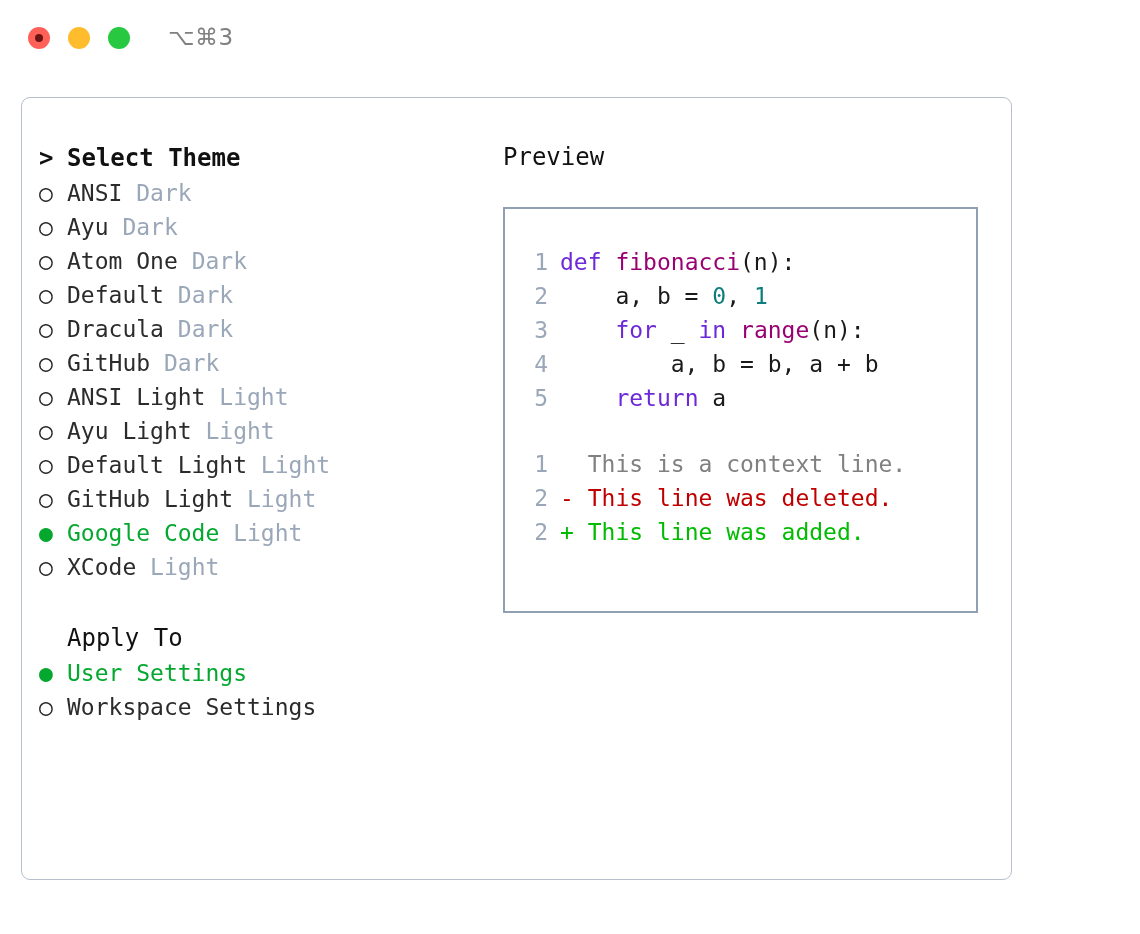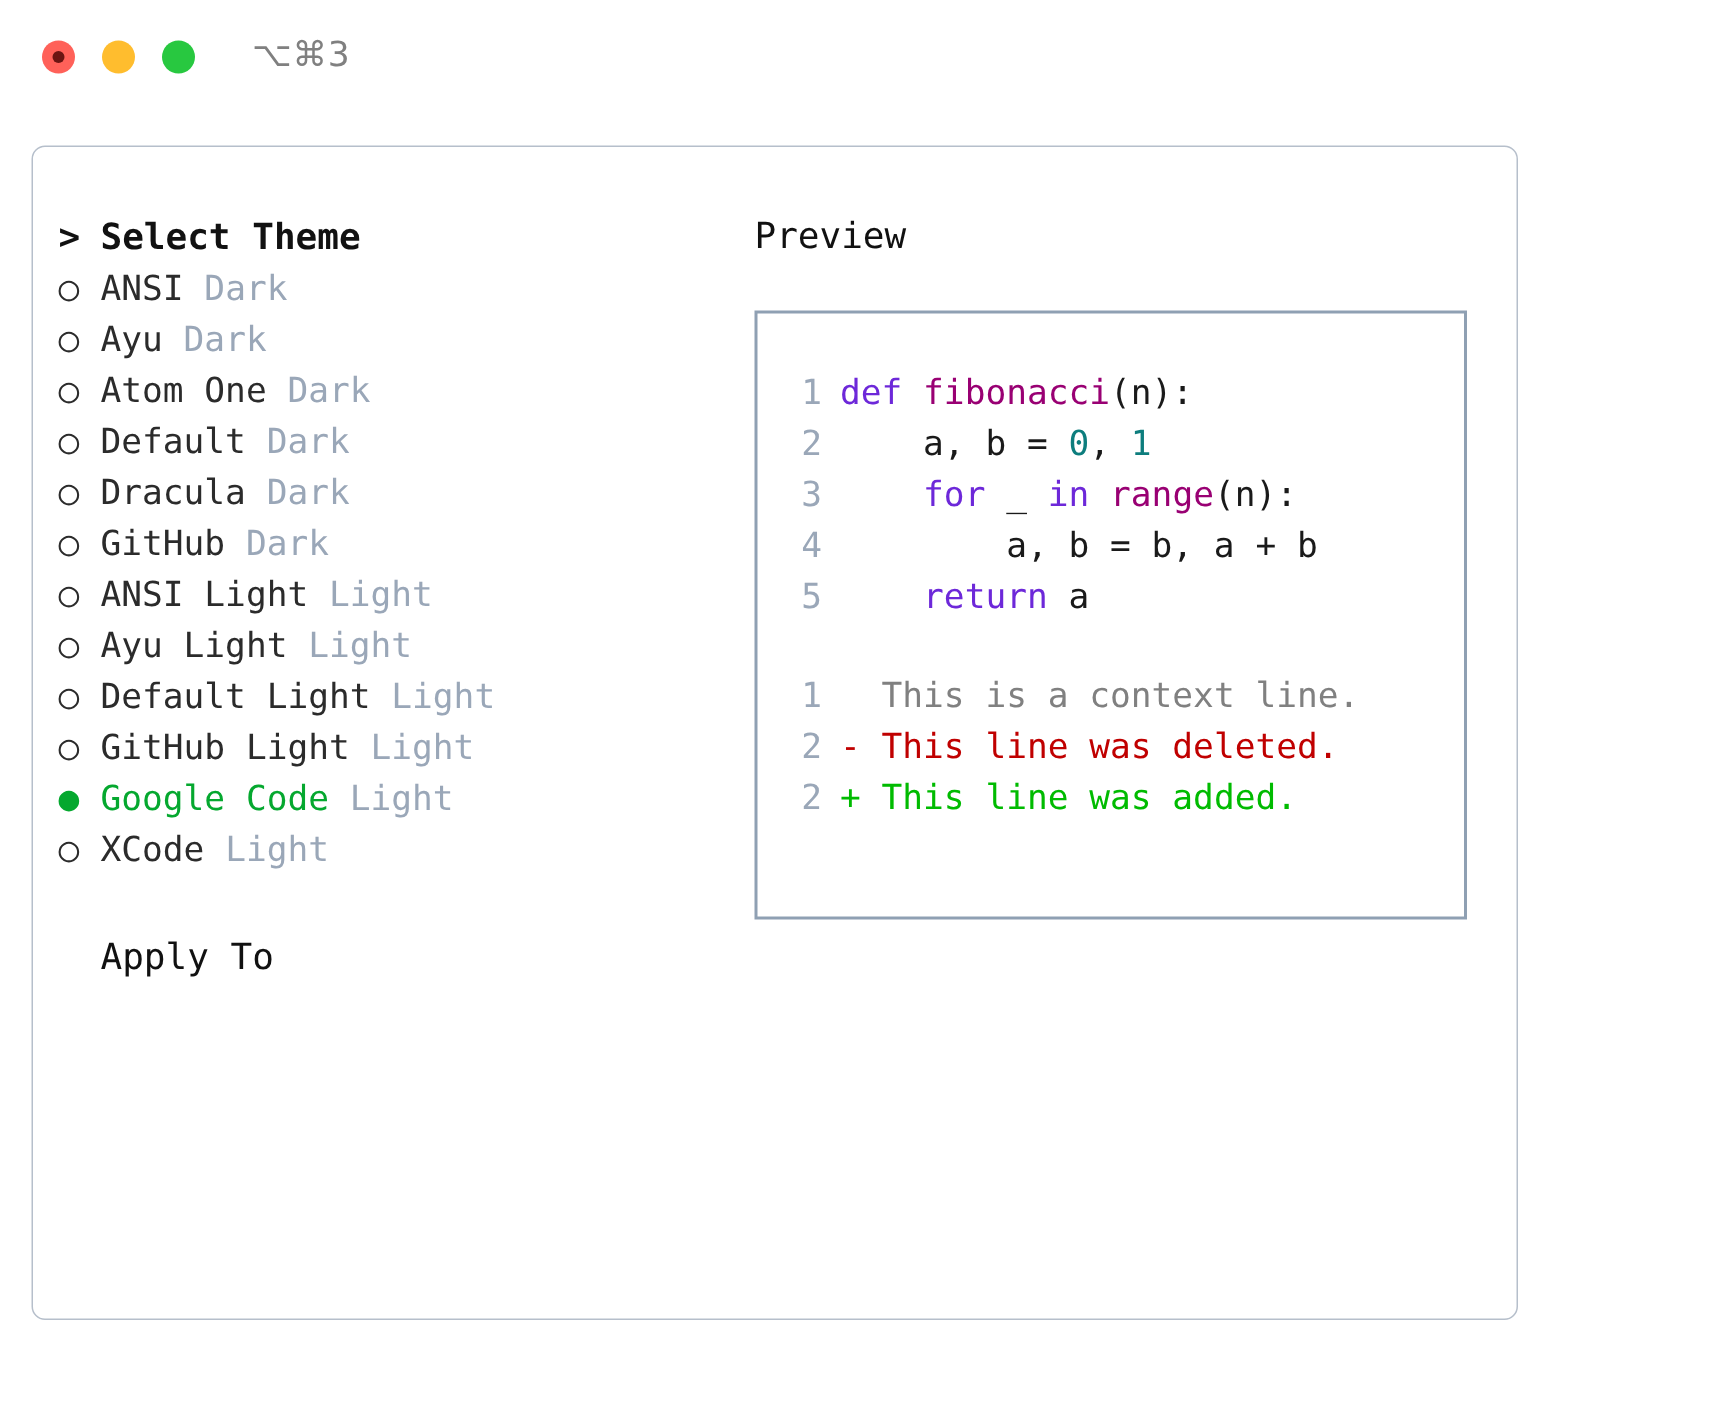--- a/index.html
+++ b/index.html
@@ -206,20 +206,24 @@
           <div class="row"><span class="marker">○</span><span class="label">Default Light</span><span class="suffix"> Light</span></div>
           <div class="row"><span class="marker">○</span><span class="label">GitHub Light</span><span class="suffix"> Light</span></div>
           <div class="row selected"><span class="marker">●</span><span class="label">Google Code</span><span class="suffix"> Light</span></div>
           <div class="row"><span class="marker">○</span><span class="label">XCode</span><span class="suffix"> Light</span></div>
         </div>
 
       <div id="spacer-apply"></div>
 
       <div class="heading"><span class="marker"></span><span>Apply To</span></div>
 
+      <div id="apply-list">
+          <div class="row selected"><span class="marker">●</span><span class="label">User Settings</span></div>
+          <div class="row"><span class="marker">○</span><span class="label">Workspace Settings</span></div>
+        </div>
 
       <div id="spacer-hint"></div>
 
     </div>
 
     <div id="right-col">
       <div id="preview-title">Preview</div>
 
       <div id="preview-box">
         <div id="code-area">

